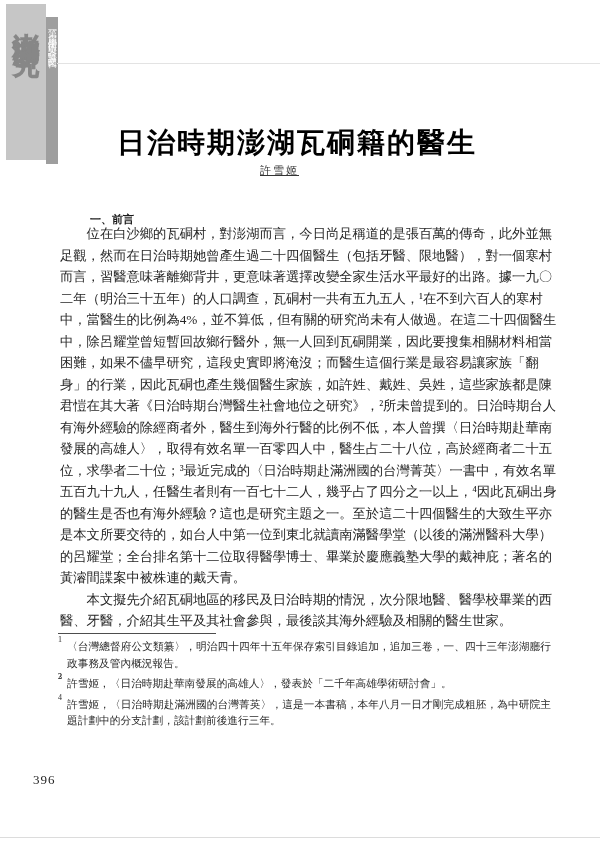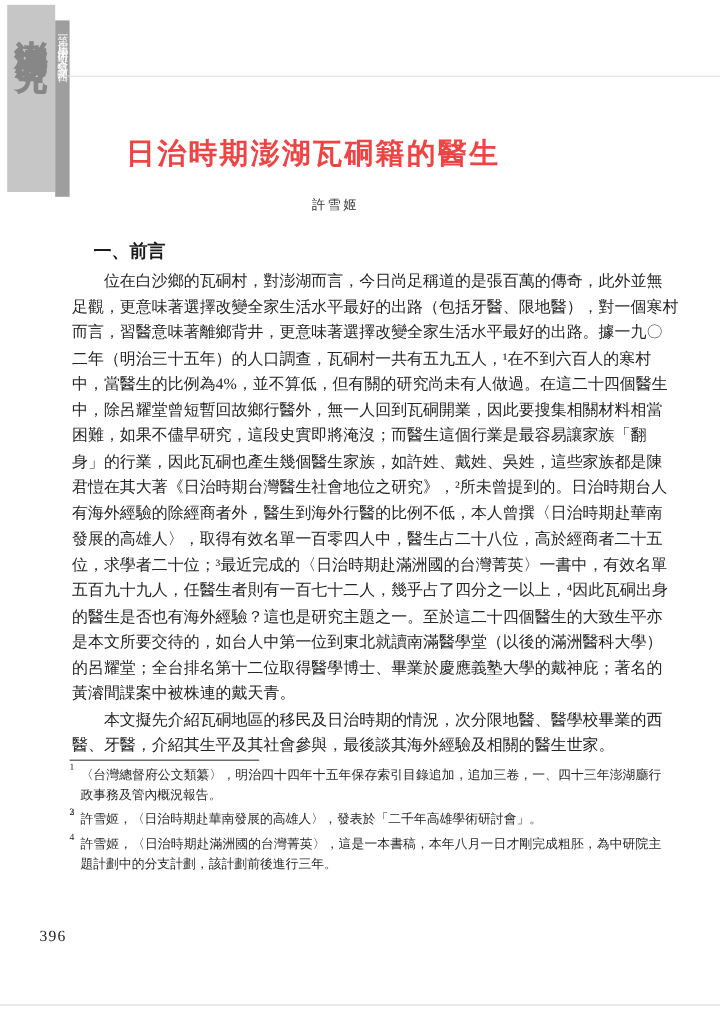--- a/index.html
+++ b/index.html
@@ -28,33 +28,33 @@
   .strip-title {
     position:absolute; left:50%; top:5px; transform:translateX(-50%);
     writing-mode:vertical-rl; text-orientation:upright;
     font-family:"Liberation Sans","DejaVu Sans",sans-serif;
     font-size:9px; letter-spacing:3px; color:#ffffff;
   }
 
   .top-rule { position:absolute; left:57px; top:63px; width:543px; height:1px; background:#e3e3e3; }
 
   .title {
-    position:absolute; left:101px; top:108px; margin:4px;
+    position:absolute; left:101px; top:108px; margin:16px;
     font-family:"Liberation Sans","DejaVu Sans",sans-serif; font-weight:600;
-    font-size:24px; letter-spacing:2px; color:#ef4444; white-space:nowrap;
+    font-size:28px; letter-spacing:2px; color:#000000; white-space:nowrap;
   }
   .author {
     position:absolute; left:260px; top:163px;
-    font-size:11px; letter-spacing:2px; color:#333333; white-space:nowrap;
+    font-size:11px; letter-spacing:2px; color:#333333; white-space:nowrap;text-decoration:underline;
   }
 
   .section-heading {
-    position:absolute; left:78px; top:200px; margin:0;
+    position:absolute; left:78px; top:200px; margin:12px;
     font-family:"Liberation Sans","DejaVu Sans",sans-serif;
-    font-size:15px; font-weight:bold; color:#1a1a1a; white-space:nowrap;
+    font-size:11px; font-weight:bold; color:#1a1a1a; white-space:nowrap;
   }
 
   .body-text {
     position:absolute; left:60px; top:223px; width:500px;
     font-size:13.3px; color:#262626;
   }
   .body-line { height:21.5px; line-height:21.5px; white-space:nowrap; }
 
   .fn-rule { position:absolute; left:58px; top:633px; width:158px; height:1px; background:#4d4d4d; }
 
@@ -88,21 +88,21 @@
 
   <div class="top-rule"></div>
 
   <h1 class="title">日治時期澎湖瓦硐籍的醫生</h1>
   <div class="author">許雪姬</div>
 
   <h2 class="section-heading">一、前言</h2>
 
   <div class="body-text" id="body-text">
       <div class="body-line">　　位在白沙鄉的瓦硐村，對澎湖而言，今日尚足稱道的是張百萬的傳奇，此外並無</div>
-      <div class="body-line">足觀，更意味著選擇改變全家生活水平最好的出路（包括牙醫、限地醫），對一個寒村</div>
+      <div class="body-line">足觀，然而在日治時期她曾產生過二十四個醫生（包括牙醫、限地醫），對一個寒村</div>
       <div class="body-line">而言，習醫意味著離鄉背井，更意味著選擇改變全家生活水平最好的出路。據一九〇</div>
       <div class="body-line">二年（明治三十五年）的人口調查，瓦硐村一共有五九五人，¹在不到六百人的寒村</div>
       <div class="body-line">中，當醫生的比例為4%，並不算低，但有關的研究尚未有人做過。在這二十四個醫生</div>
       <div class="body-line">中，除呂耀堂曾短暫回故鄉行醫外，無一人回到瓦硐開業，因此要搜集相關材料相當</div>
       <div class="body-line">困難，如果不儘早研究，這段史實即將淹沒；而醫生這個行業是最容易讓家族「翻</div>
       <div class="body-line">身」的行業，因此瓦硐也產生幾個醫生家族，如許姓、戴姓、吳姓，這些家族都是陳</div>
       <div class="body-line">君愷在其大著《日治時期台灣醫生社會地位之研究》，²所未曾提到的。日治時期台人</div>
       <div class="body-line">有海外經驗的除經商者外，醫生到海外行醫的比例不低，本人曾撰〈日治時期赴華南</div>
       <div class="body-line">發展的高雄人〉，取得有效名單一百零四人中，醫生占二十八位，高於經商者二十五</div>
       <div class="body-line">位，求學者二十位；³最近完成的〈日治時期赴滿洲國的台灣菁英〉一書中，有效名單</div>

